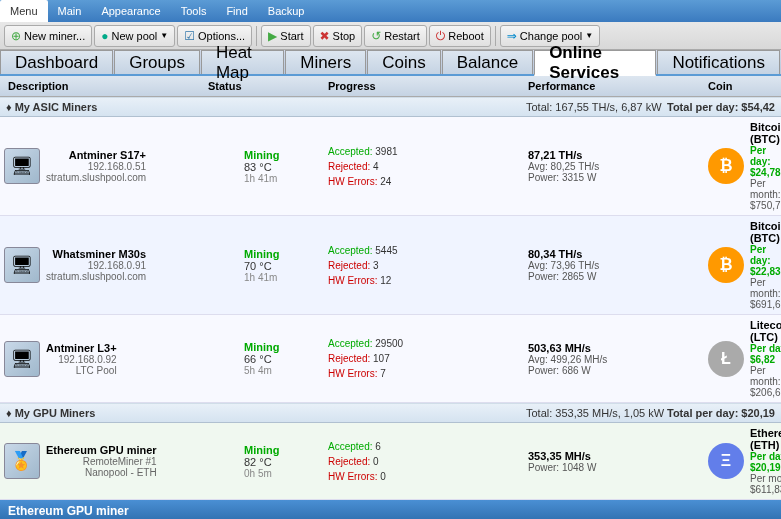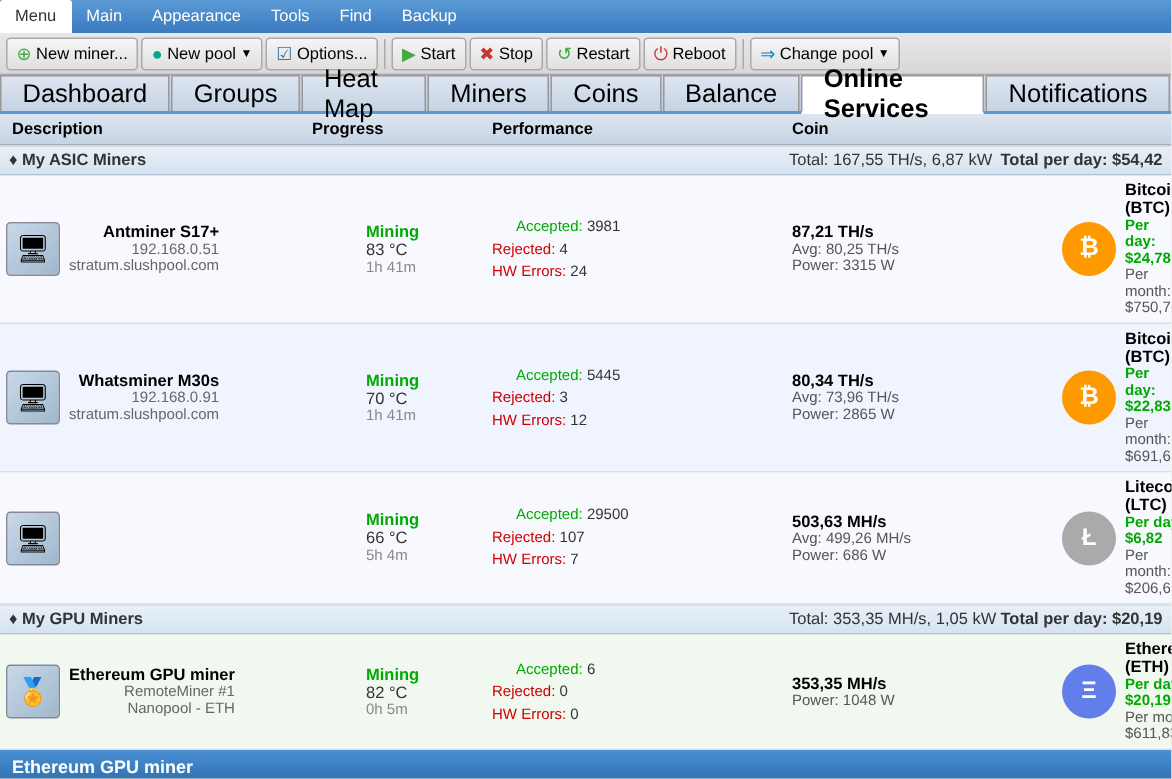--- a/index.html
+++ b/index.html
@@ -55,21 +55,21 @@
     .ltc-icon { background: #aaa; }
     .eth-icon { background: #627eea; }
     .coin-text { display: flex; flex-direction: column; font-size: 10px; }
     .coin-name { font-weight: bold; font-size: 11px; }
     .coin-day { color: #0a0; font-weight: bold; }
     .coin-month { color: #555; }
 
     
     .gpu-section-header { background: linear-gradient(to bottom, #4a8fd4, #2f6fae); color: white; padding: 4px 8px; font-weight: bold; font-size: 12px; }
 
-    .accepted-text { color: #0a0; margin-left: 16px; }
+    .accepted-text { color: #0a0; }
     .rejected-text { color: #c00; }
     .hwerror-text { color: #c00; }
   </style>
 </head>
 <body>
 
 <div class="menu-bar">
   <div class="menu-item active">Menu</div>
   <div class="menu-item">Main</div>
   <div class="menu-item">Appearance</div>
@@ -123,20 +123,21 @@
   <div class="nav-tab">Heat Map</div>
   <div class="nav-tab">Miners</div>
   <div class="nav-tab">Coins</div>
   <div class="nav-tab">Balance</div>
   <div class="nav-tab active">Online Services</div>
   <div class="nav-tab">Notifications</div>
 </div>
 
 <div class="table-header">
   <div class="th">Description</div>
+  <div class="th">Status</div>
   <div class="th">Progress</div>
   <div class="th">Performance</div>
   <div class="th">Coin</div>
 </div>
 
 <div class="section-header">
   <div class="section-title">♦ My ASIC Miners</div>
   <div></div>
   <div class="section-total">Total: 167,55 TH/s, 6,87 kW</div>
   <div class="section-perday">Total per day: $54,42</div>
@@ -206,20 +207,25 @@
       <span class="coin-name">Bitcoin (BTC)</span>
       <span class="coin-day">Per day: $22,83</span>
       <span class="coin-month">Per month: $691,61</span>
     </div>
   </div>
 </div>
 
 <div class="miner-row">
   <div class="miner-info">
     <div class="miner-icon">🖥</div>
+    <div class="miner-text">
+      <span class="miner-name">Antminer L3+</span>
+      <span class="miner-ip">192.168.0.92</span>
+      <span class="miner-pool">LTC Pool</span>
+    </div>
   </div>
   <div class="status-col">
     <span class="status-mining">Mining</span>
     <span class="status-temp">66 °C</span>
     <span class="status-time">5h 4m</span>
   </div>
   <div class="progress-col">
     <span class="accepted-text">Accepted: </span><span>29500</span><br>
     <span class="rejected-text">Rejected: </span><span>107</span><br>
     <span class="hwerror-text">HW Errors: </span><span>7</span>

